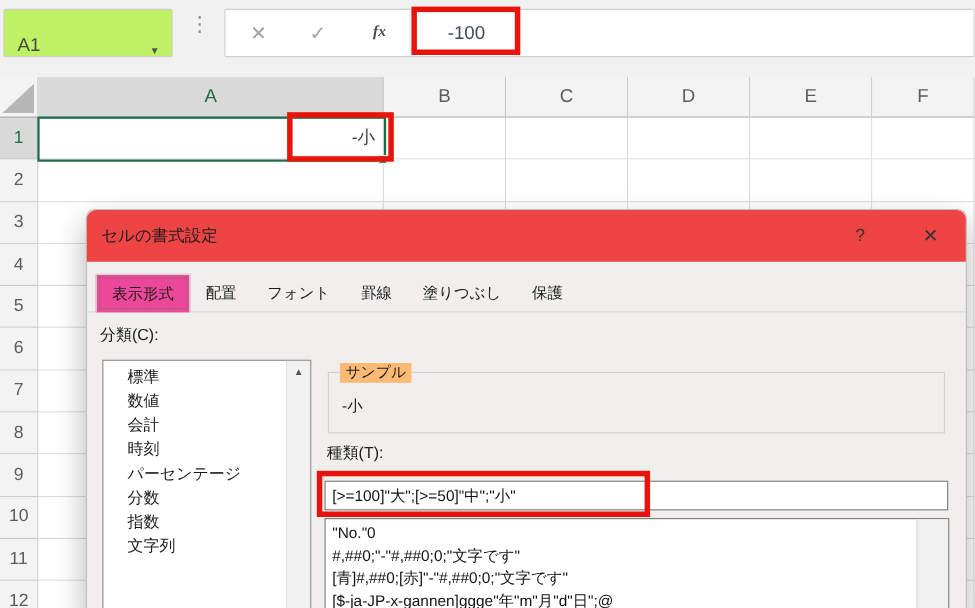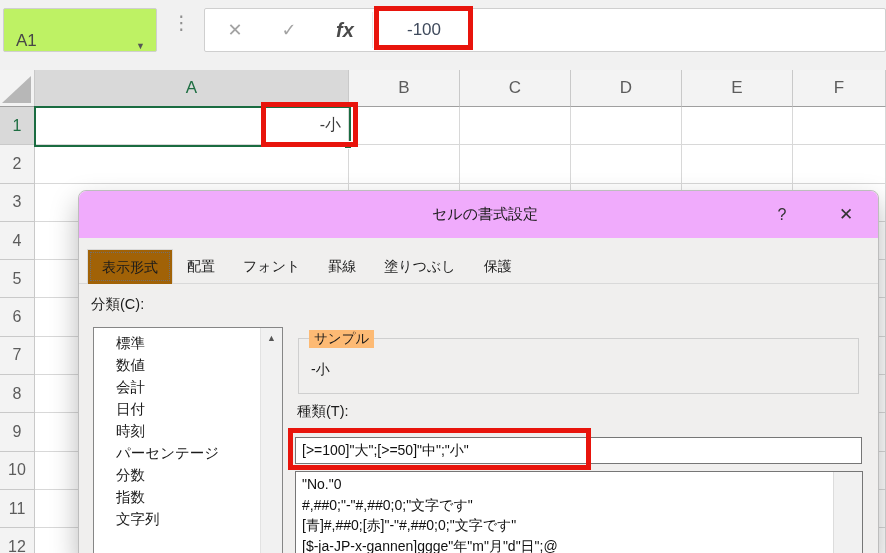--- a/index.html
+++ b/index.html
@@ -20,21 +20,21 @@
   #name-box .nb-text { margin-left:12px; font-size:17px; color:#474747; flex:1; }
   #name-box .nb-caret { margin-right:11px; font-size:9px; color:#555; }
   #more-dots { position:absolute; left:172px; top:13px; font-size:19px; color:#8f8f8f; line-height:1; letter-spacing:0; }
   #formula-bar {
     position:absolute; left:204px; top:8px; width:682px; height:44px;
     background:#fff; border:1px solid #cfcfcf; border-radius:2px;
   }
   .fb-icon { position:absolute; top:0; height:42px; display:flex; align-items:center; justify-content:center; }
   #fb-cancel { left:12px; width:36px; font-size:18px; color:#a3a3a3; }
   #fb-enter  { left:66px; width:36px; font-size:18px; color:#a3a3a3; }
-  #fb-fx     { left:122px; width:36px; font-size:20px; color:#4a4a4a; font-style:italic; font-family:Liberation Sans, sans-serif; font-weight:bold; }
+  #fb-fx     { left:122px; width:36px; font-size:14px; color:#4a4a4a; font-style:italic; font-family:Liberation Serif, serif; font-weight:bold; }
   #fb-divider { position:absolute; left:167px; top:3px; bottom:3px; width:1px; background:#e7e7e7; }
   #fb-value { position:absolute; left:170px; top:0; width:98px; height:42px; display:flex; align-items:center; justify-content:center; font-size:17px; color:#3f4a5c; }
 
   
   #grid { position:absolute; left:0; top:70px; width:886px; height:483px; }
   #header-row { display:flex; height:37px; }
   #corner { width:35px; background:#f3f3f3; border-right:1px solid #c9c9c9; border-bottom:1px solid #9f9f9f; position:relative; }
   #corner .tri { position:absolute; right:3px; bottom:3px; width:29px; height:27px; background:#b7b7b7; clip-path:polygon(100% 0,100% 100%,0 100%); }
   .colh {
     background:#f3f3f3; border-right:1px solid #c9c9c9; border-bottom:1px solid #9f9f9f;
@@ -58,31 +58,31 @@
   #redbox-formula { left:374px; top:6px;  width:99px;  height:44px; }
   #redbox-cell    { left:261px; top:102px; width:97px; height:45px; }
   #redbox-type    { left:288px; top:428px; width:303px; height:42px; }
 
   
   #dialog {
     position:absolute; left:78px; top:190px; width:801px; height:368px;
     background:#f0efee; border:1px solid #bdbdbd; border-radius:8px 8px 0 0;
     box-shadow:0 12px 28px rgba(0,0,0,.28); z-index:10;
   }
-  #dlg-titlebar { height:47px; background:#f0abfc; border-radius:8px 8px 0 0; display:flex; align-items:center; position:relative;justify-content:center; }
+  #dlg-titlebar { height:47px; background:#ef4444; border-radius:8px 8px 0 0; display:flex; align-items:center; position:relative; }
   #dlg-title { margin-left:13px; font-size:15px; color:#1c1c1c; }
   .dbtn { position:absolute; top:0; height:47px; display:flex; align-items:center; justify-content:center; color:#333; }
   #dlg-help  { left:686px; width:34px; font-size:16px; }
   #dlg-close { left:742px; width:50px; font-size:17px; }
 
   #tabline { position:absolute; left:0; top:92px; width:100%; height:1px; background:#d9d9d9; }
   #tabs { position:absolute; left:8px; top:58px; height:35px; display:flex; z-index:2; }
   .tab { padding:0 14px; line-height:34px; font-size:14px; color:#1b1b1b; }
   .tab.active {
-    background:#a16207; border:1px solid #d9d9d9; border-bottom:none; height:35px;
+    background:#ec4899; border:1px solid #d9d9d9; border-bottom:none; height:35px;
     outline:1px dotted #707070; outline-offset:-4px;
   }
 
   #cat-label { position:absolute; left:12px; top:104px; font-size:14.5px; }
   #cat-list {
     position:absolute; left:14px; top:136px; width:190px; height:232px;
     background:#fff; border:1px solid #868686; padding-top:4px; overflow:hidden;
   }
   .cat-item { line-height:22px; padding-left:22px; font-size:14.5px; }
   #cat-scroll { position:absolute; right:0; top:0; bottom:0; width:22px; background:#f1f1f1; border-left:1px solid #e2e2e2; }
@@ -266,21 +266,20 @@
       <span class="tab">塗りつぶし</span>
       <span class="tab">保護</span>
     </div>
 
   <div id="cat-label">分類(C):</div>
   <div id="cat-list">
     <div id="cat-items">
         <div class="cat-item">標準</div>
         <div class="cat-item">数値</div>
         <div class="cat-item">会計</div>
-        <div class="cat-item">日付</div>
         <div class="cat-item">時刻</div>
         <div class="cat-item">パーセンテージ</div>
         <div class="cat-item">分数</div>
         <div class="cat-item">指数</div>
         <div class="cat-item">文字列</div>
       </div>
     <div id="cat-scroll">
       <span class="up">▲</span>
     </div>
   </div>

